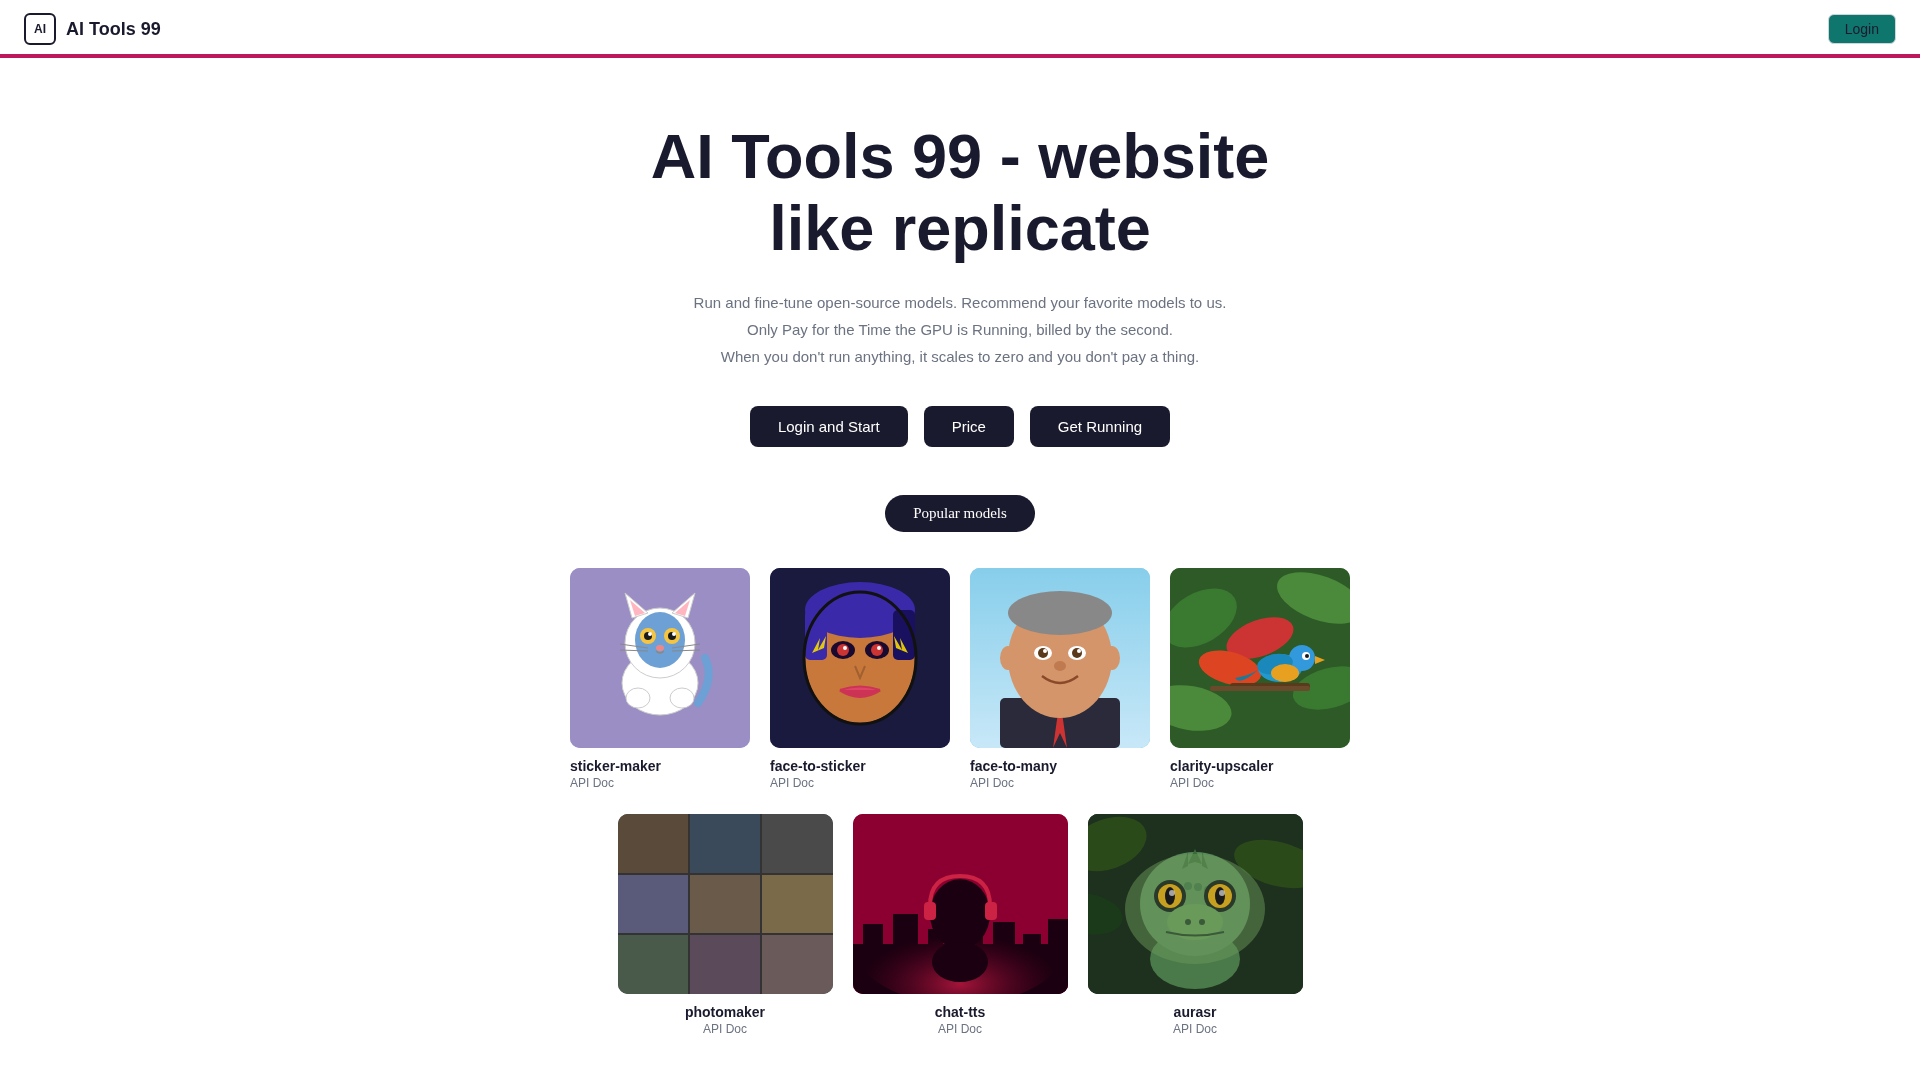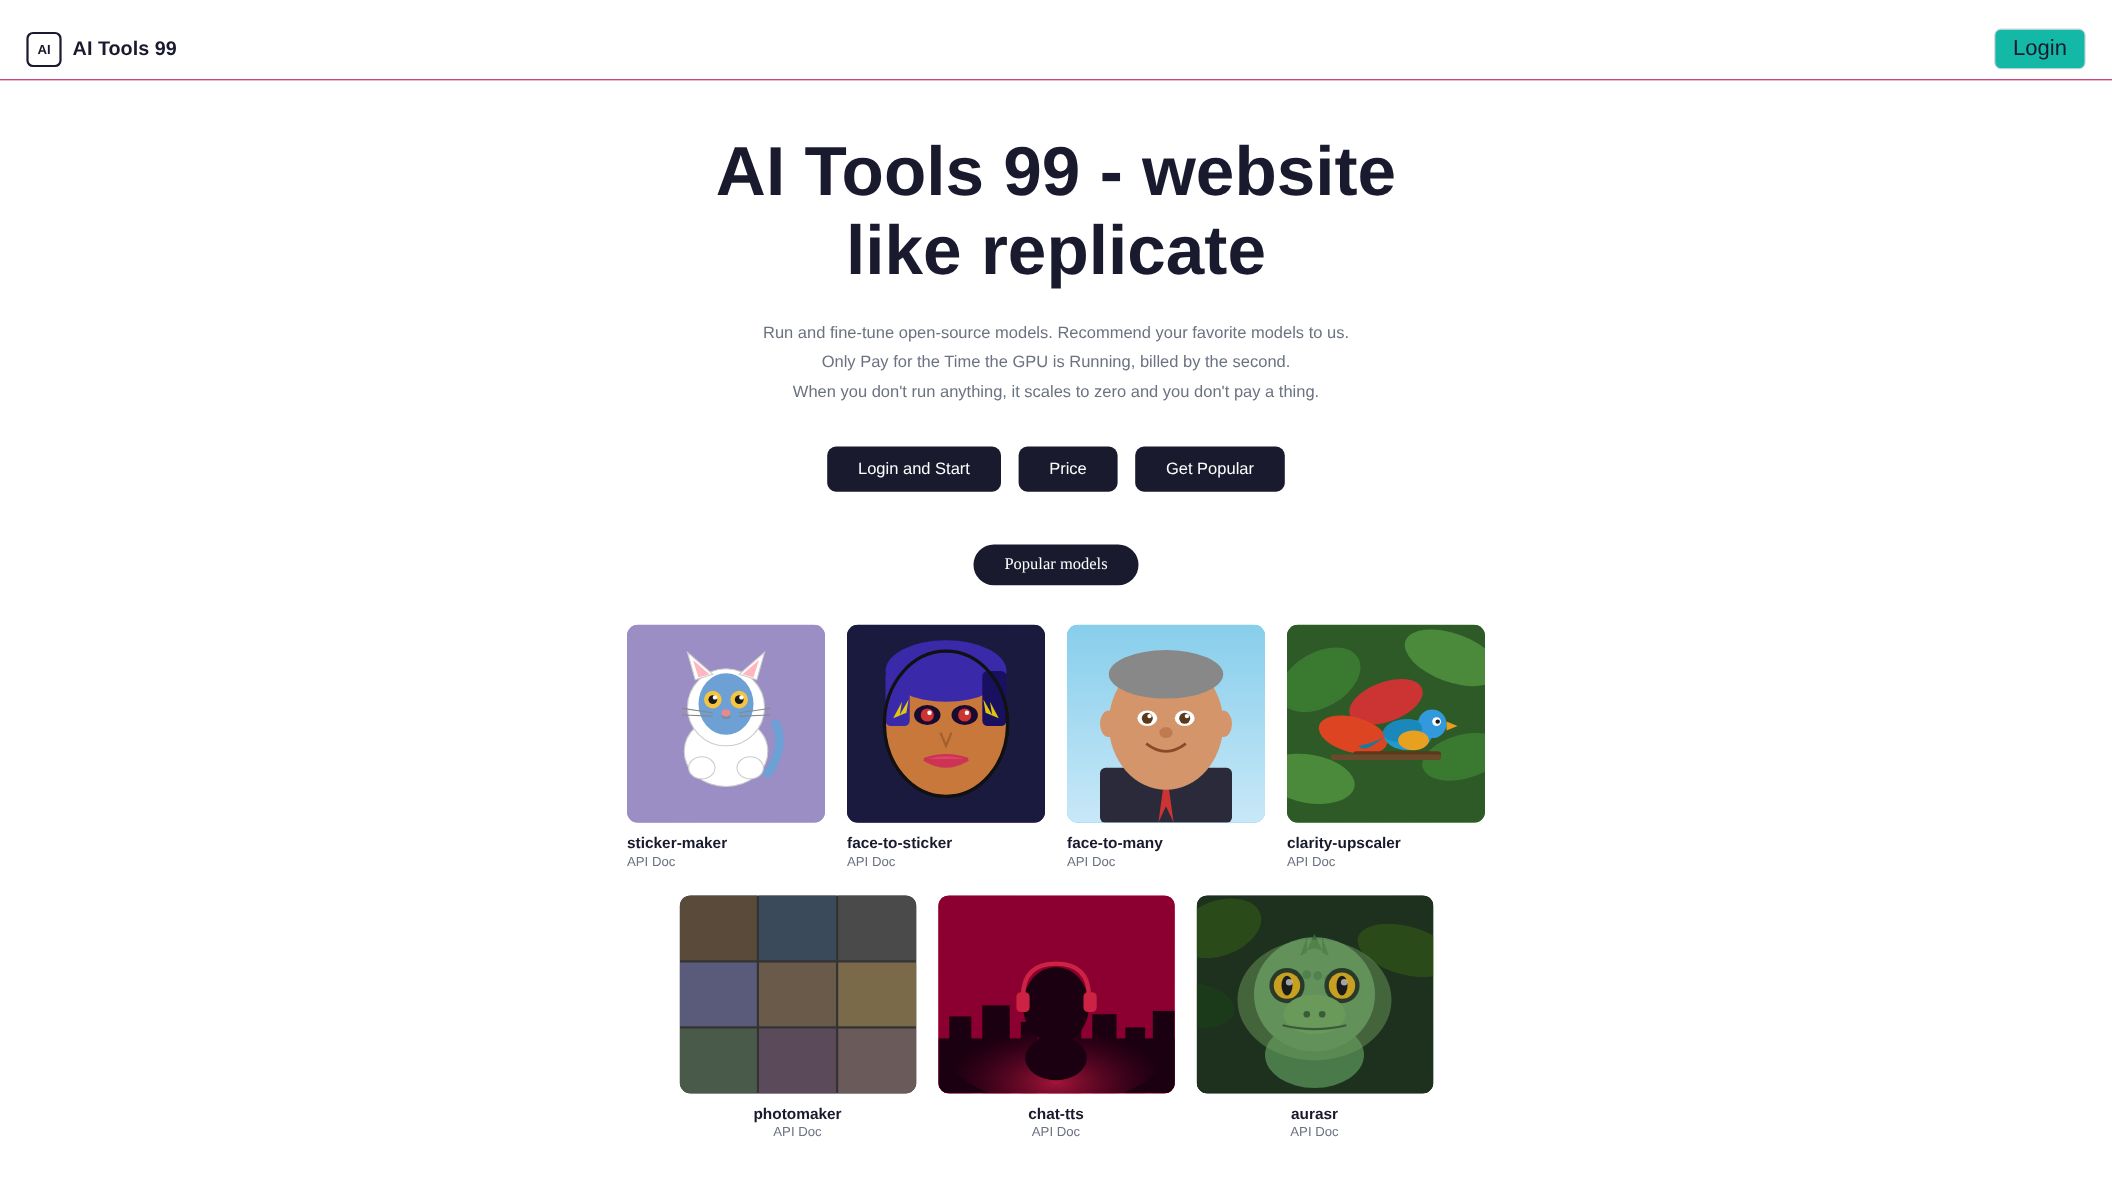--- a/index.html
+++ b/index.html
@@ -4,23 +4,23 @@
   <style>
     * { margin: 0; padding: 0; box-sizing: border-box; }
     body { font-family: -apple-system, BlinkMacSystemFont, 'Segoe UI', sans-serif; background: #fff; color: #1a1a2e; }
 
     
     .navbar {
       display: flex;
       align-items: center;
       justify-content: space-between;
       padding: 9px 24px;
-      border-bottom: 1px solid #be185d;
+      border-bottom: 4px solid #be185d;
       position: fixed;
-      top: 17px; left: 0; right: 0;
+      top: 4px; left: 0; right: 0;
       background: #fff;
       z-index: 100;
     }
     .nav-logo {
       display: flex;
       align-items: center;
       gap: 10px;
       font-weight: 700;
       font-size: 18px;
       color: #1a1a2e;
@@ -29,22 +29,22 @@
       width: 32px; height: 32px;
       border: 2px solid #1a1a2e;
       border-radius: 6px;
       display: flex; align-items: center; justify-content: center;
       font-size: 12px; font-weight: 800; color: #1a1a2e;
     }
     .nav-login-btn {
       padding: 6px 16px;
       border: 1px solid #d1d5db;
       border-radius: 6px;
-      background: #14b8a6;
-      font-size: 20px;
+      background: #0f766e;
+      font-size: 14px;
       cursor: pointer;
       color: #1a1a2e;
     }
 
     
     .main {
       margin-top: 60px;
       padding: 60px 20px 40px;
       text-align: center;
     }
@@ -209,21 +209,21 @@
   <div class="hero-subtitle">
     <div>Run and fine-tune open-source models. Recommend your favorite models to us.</div>
     <div>Only Pay for the Time the GPU is Running, billed by the second.</div>
     <div>When you don't run anything, it scales to zero and you don't pay a thing.</div>
   </div>
 
   
   <div class="cta-buttons">
     <button class="btn-primary">Login and Start</button>
     <button class="btn-primary">Price</button>
-    <button class="btn-primary">Get Popular</button>
+    <button class="btn-primary">Get Running</button>
   </div>
 
   
   <div class="popular-models-badge">Popular models</div>
 
   
   <div class="models-row">
 
     <div class="model-card">
       <div class="model-img-wrapper img-sticker-maker">

